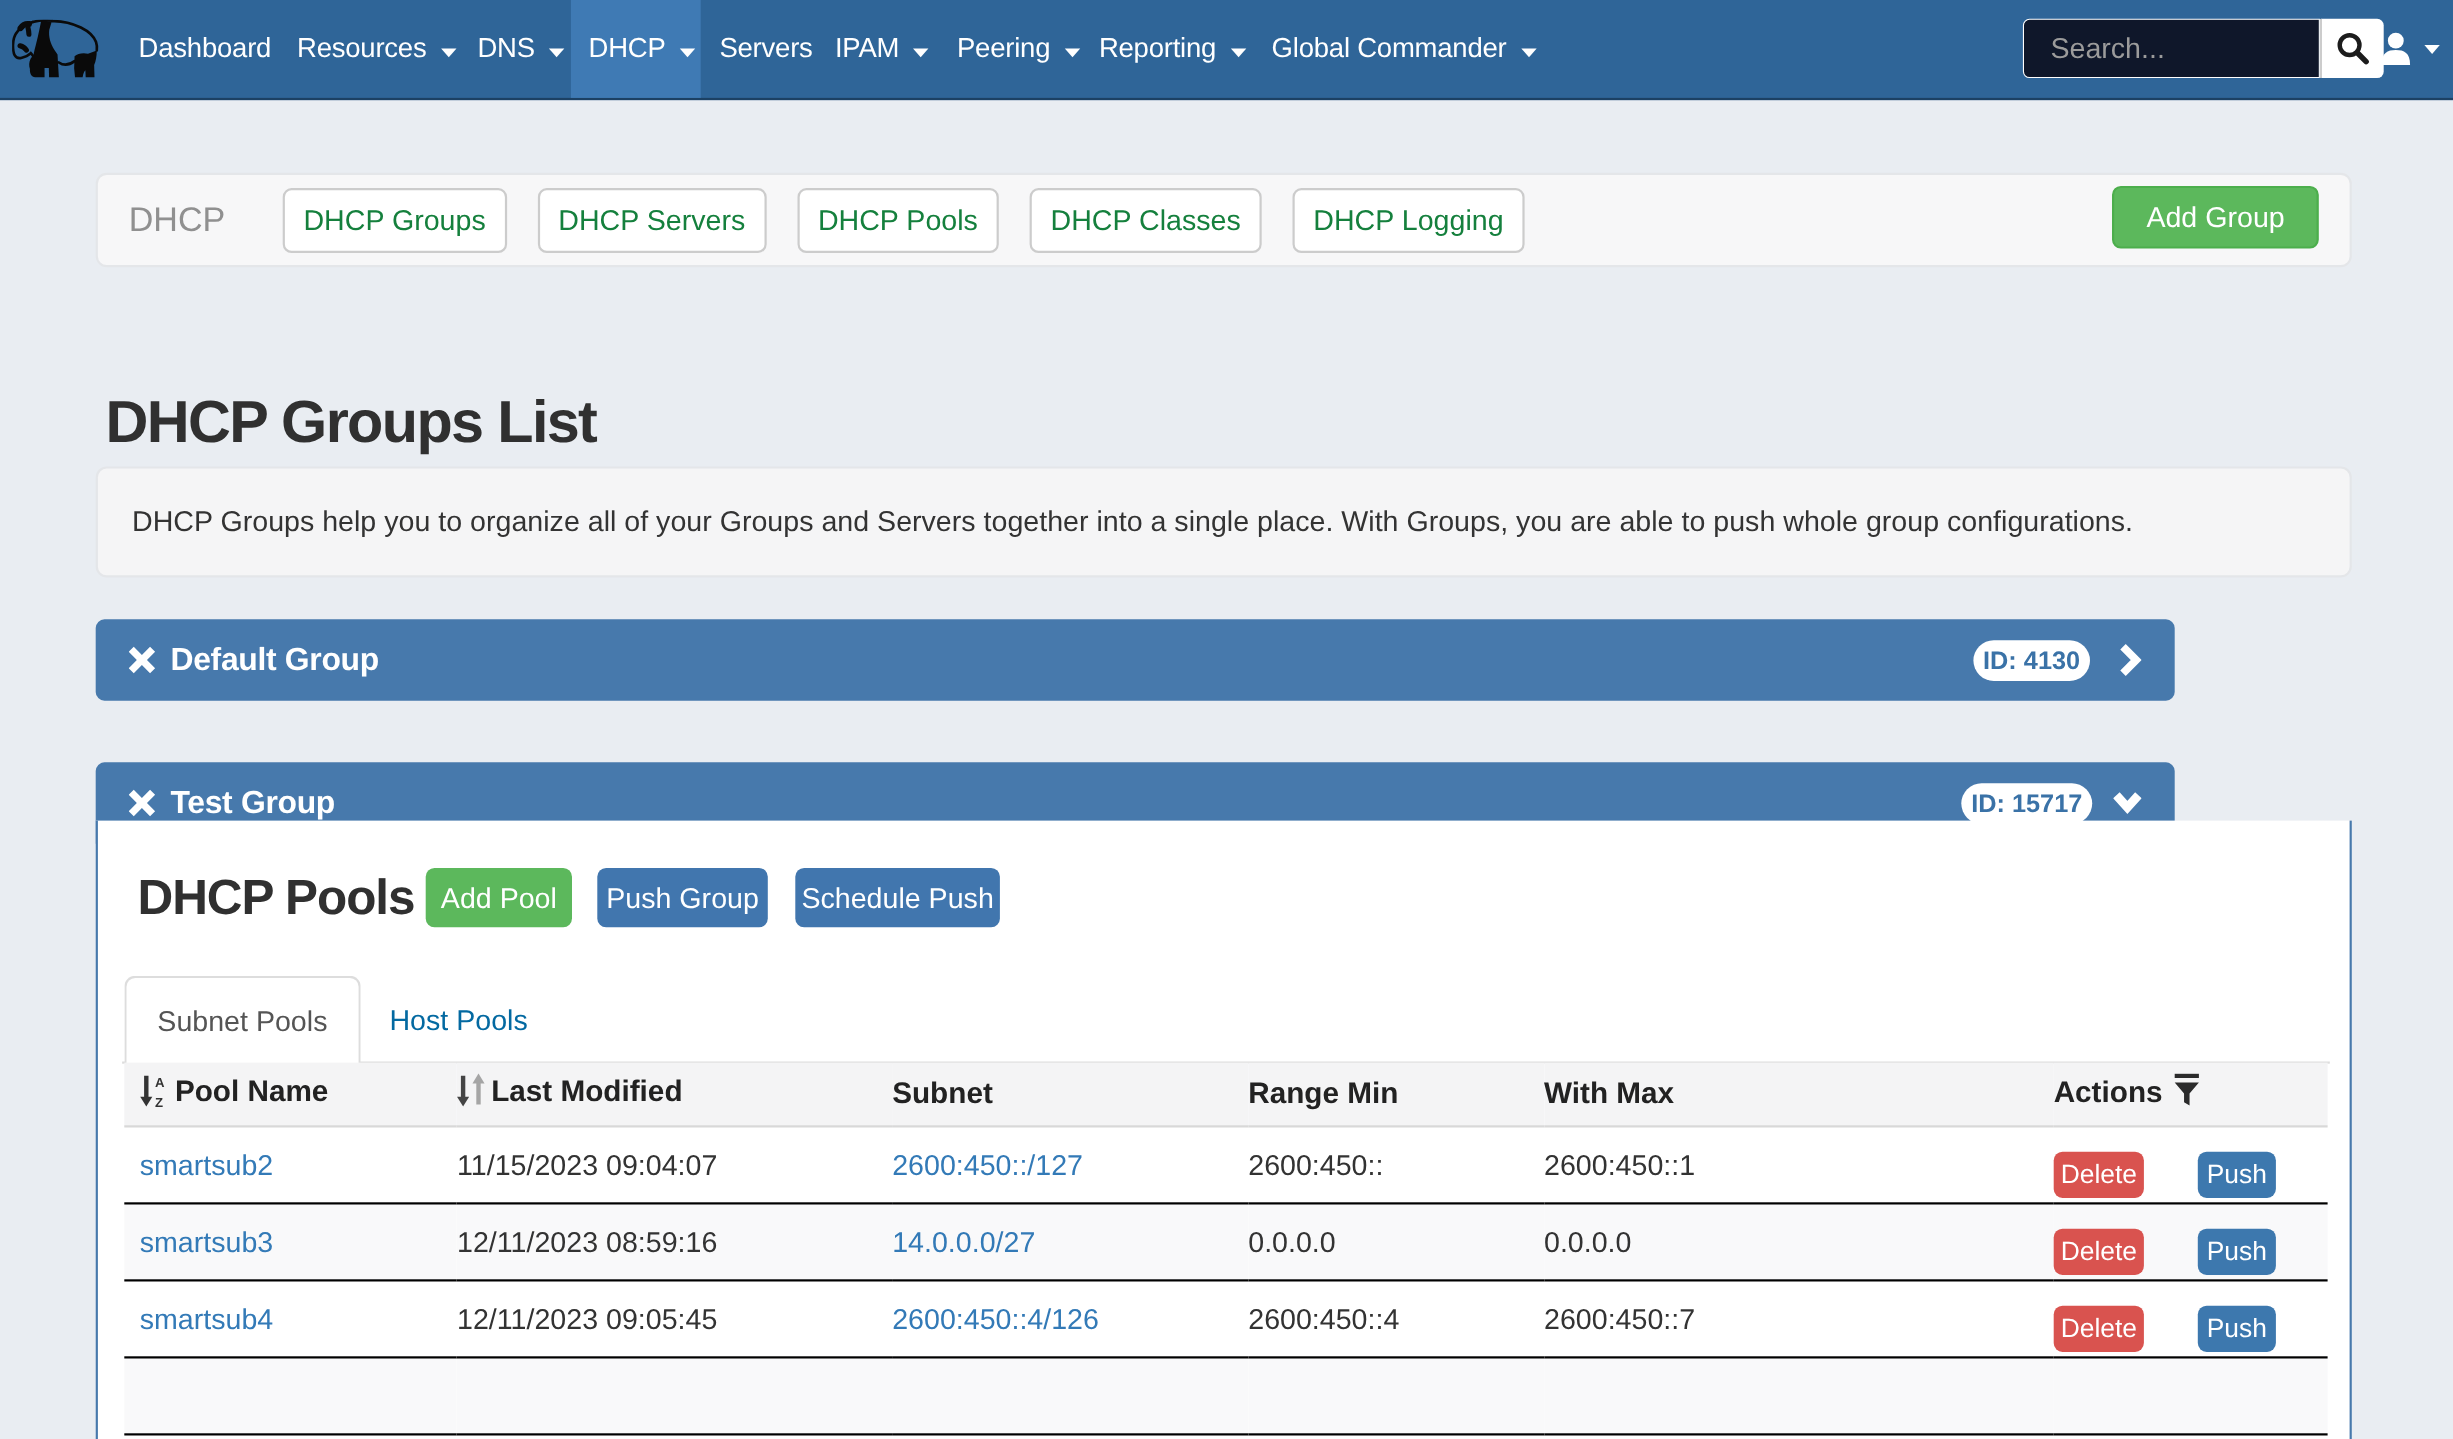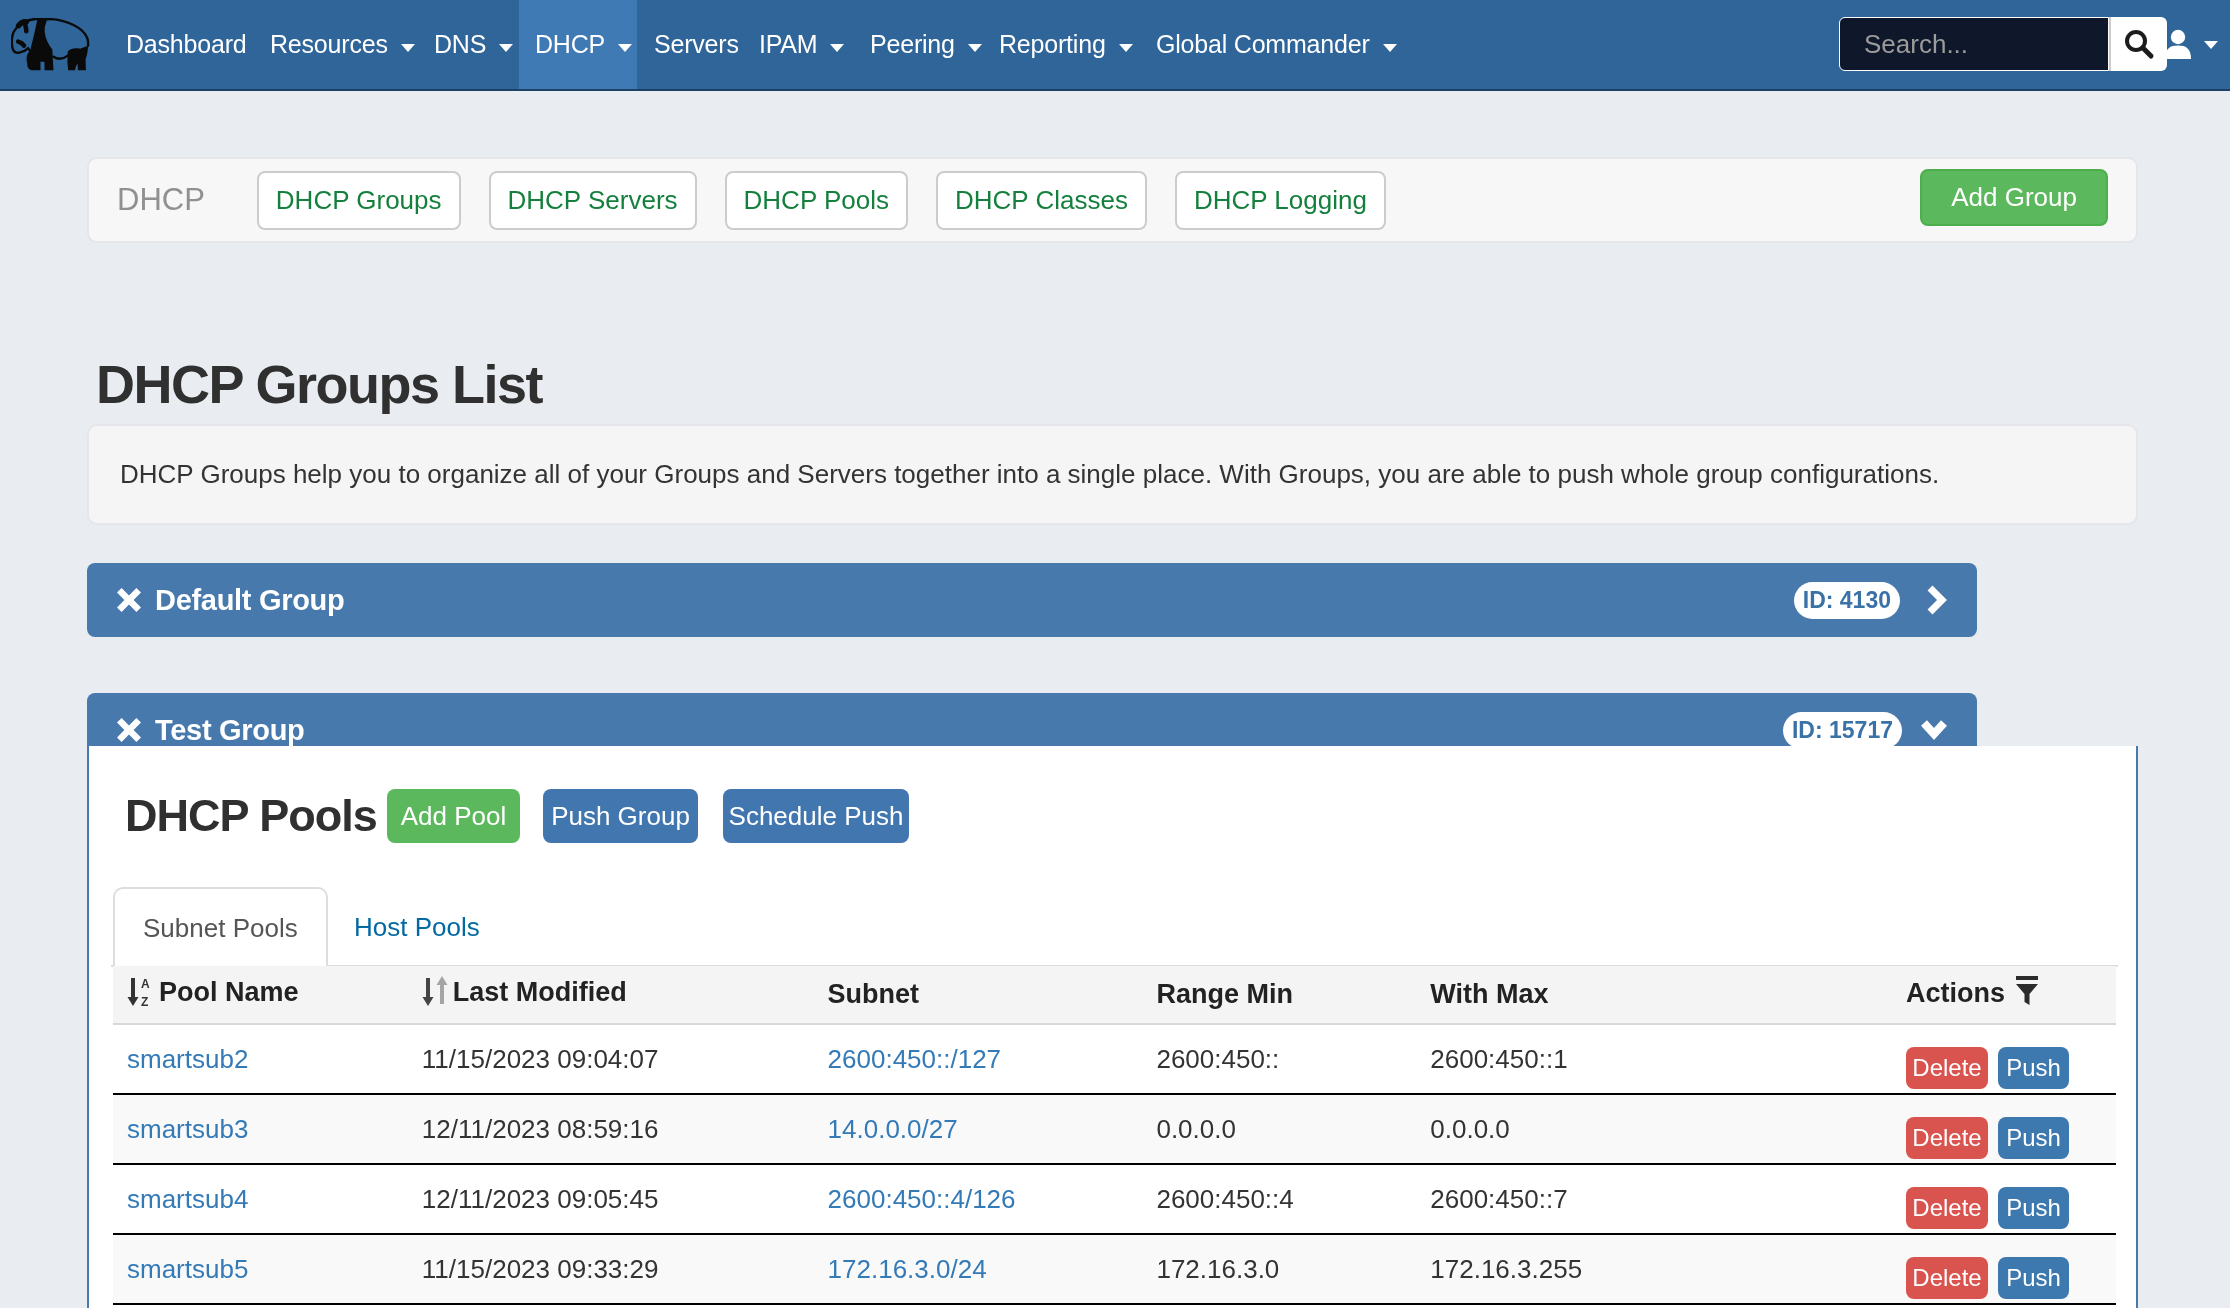--- a/index.html
+++ b/index.html
@@ -112,21 +112,21 @@
 table.grid tbody tr { height:70px; }
 table.grid tbody tr:nth-child(even) { background:#f9f9fa; }
 table.grid td { border-bottom:2px solid #000000; }
 .c1 { width:309px; padding-left:14px; }
 .c2 { width:406px; }
 .c3 { width:329px; }
 .c4 { width:274px; }
 .c5 { width:476px; }
 .c6 { width:209px; }
 a.lnk { color:#337ab7; }
-.rowbtns { display:flex; justify-content:flex-end; padding-right:47px; margin-top:18px; }
+.rowbtns { display:flex; justify-content:flex-end; padding-right:47px; margin-top:18px;gap:39px; }
 .del, .push {
   display:inline-flex; align-items:center; justify-content:center;
   height:42px; border-radius:8px; color:#fff; font-size:24px;
 }
 .del { background:#d9534f; width:82px; margin-right:10px; }
 .push { background:#3d78ae; width:71px; }
 .sorticon { display:inline-block; vertical-align:-6px; margin-right:6px; }
 .fltr { display:inline-block; vertical-align:-4px; margin-left:10px; }
 </style>
 </head>
@@ -290,33 +290,20 @@
           <td class="c4">2600:450::4</td>
           <td class="c5">2600:450::7</td>
           <td class="c6">
               <span class="rowbtns">
                 <span class="del">Delete</span>
                 <span class="push">Push</span>
               </span>
             </td>
         </tr>
         <tr>
-          <td class="c1"><a class="lnk">smartsub5</a></td>
-          <td class="c2">11/15/2023 09:33:29</td>
-          <td class="c3"><a class="lnk">172.16.3.0/24</a></td>
-          <td class="c4">172.16.3.0</td>
-          <td class="c5">172.16.3.255</td>
-          <td class="c6">
-              <span class="rowbtns">
-                <span class="del">Delete</span>
-                <span class="push">Push</span>
-              </span>
-            </td>
-        </tr>
-        <tr>
             <td class="c1"></td>
             <td class="c2"></td>
             <td class="c3"></td>
             <td class="c4"></td>
             <td class="c5"></td>
             <td class="c6"></td>
           </tr>
       </tbody>
     </table>
   </div>

